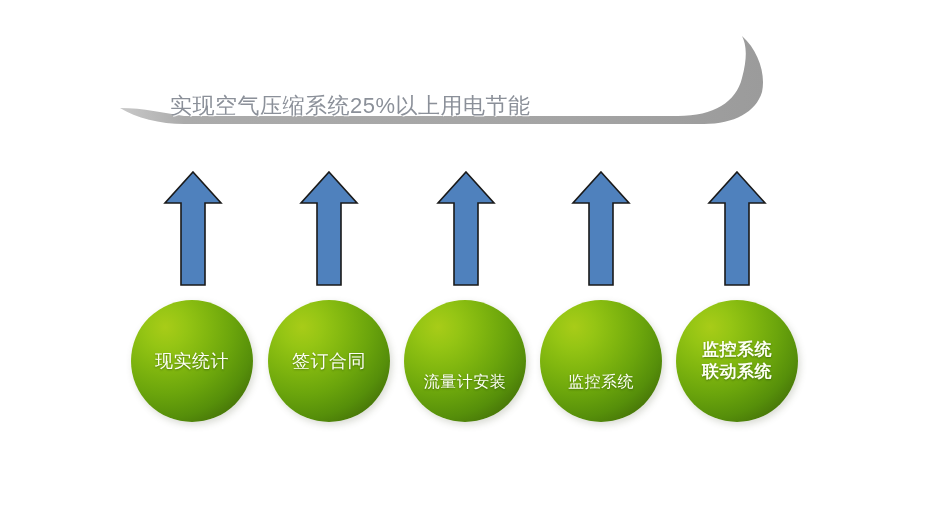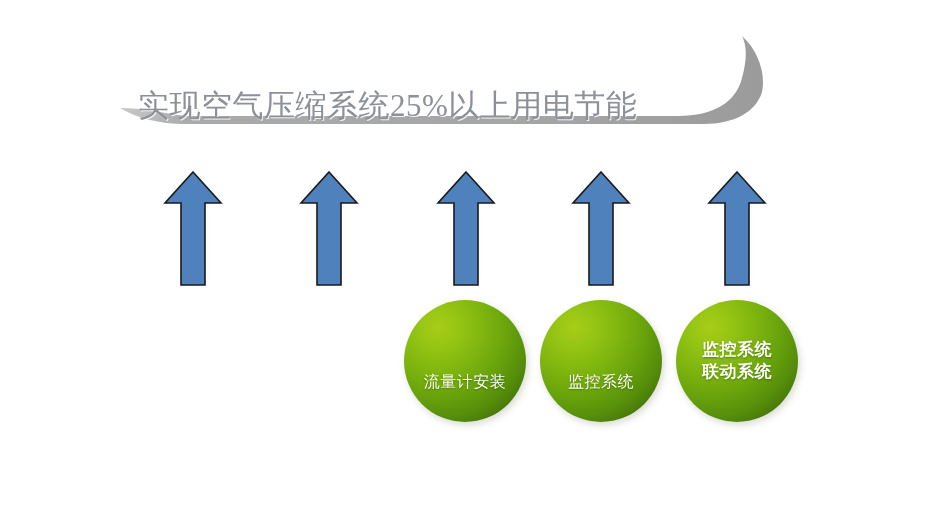--- a/index.html
+++ b/index.html
@@ -28,29 +28,29 @@
   }
   .banner-swoosh {
     position: absolute;
     left: 0;
     top: 0;
     width: 660px;
     height: 105px;
   }
   .title-text {
     position: absolute;
-    left: 20px;
+    left: 52px;
     top: 44px;
     width: 600px;
     height: 56px;
     display: flex;
     align-items: center;
     justify-content: flex-start;
-    font-family: Liberation Serif, serif;
-    font-size: 31px;
+    font-family: Liberation Sans, sans-serif;
+    font-size: 22px;
     letter-spacing: 0.5px;
     color: #8b9099;
     white-space: nowrap;
     text-shadow: 1px 1px 0 rgba(255,255,255,0.85);
   }
 
   
   .arrow {
     position: absolute;
     top: 170px;
@@ -138,21 +138,27 @@
   <svg class="arrow" style="left:436px" viewBox="0 0 60 118">
     <path d="M30,2 L58,33 L42,33 L42,115 L18,115 L18,33 L2,33 Z" fill="#4f81bd" stroke="#1a1a1a" stroke-width="1.6" stroke-linejoin="miter"></path>
   </svg>
   <svg class="arrow" style="left:571px" viewBox="0 0 60 118">
     <path d="M30,2 L58,33 L42,33 L42,115 L18,115 L18,33 L2,33 Z" fill="#4f81bd" stroke="#1a1a1a" stroke-width="1.6" stroke-linejoin="miter"></path>
   </svg>
   <svg class="arrow" style="left:707px" viewBox="0 0 60 118">
     <path d="M30,2 L58,33 L42,33 L42,115 L18,115 L18,33 L2,33 Z" fill="#4f81bd" stroke="#1a1a1a" stroke-width="1.6" stroke-linejoin="miter"></path>
   </svg>
 
+  <div class="sphere" style="left:131px">
+    <span class="sphere-label">现实统计</span>
+  </div>
 
+  <div class="sphere" style="left:268px">
+    <span class="sphere-label">签订合同</span>
+  </div>
 
   <div class="sphere" style="left:404px">
     <span class="sphere-label small">流量计安装</span>
   </div>
 
   <div class="sphere" style="left:540px">
     <span class="sphere-label small">监控系统</span>
   </div>
 
   <div class="sphere" style="left:676px">

